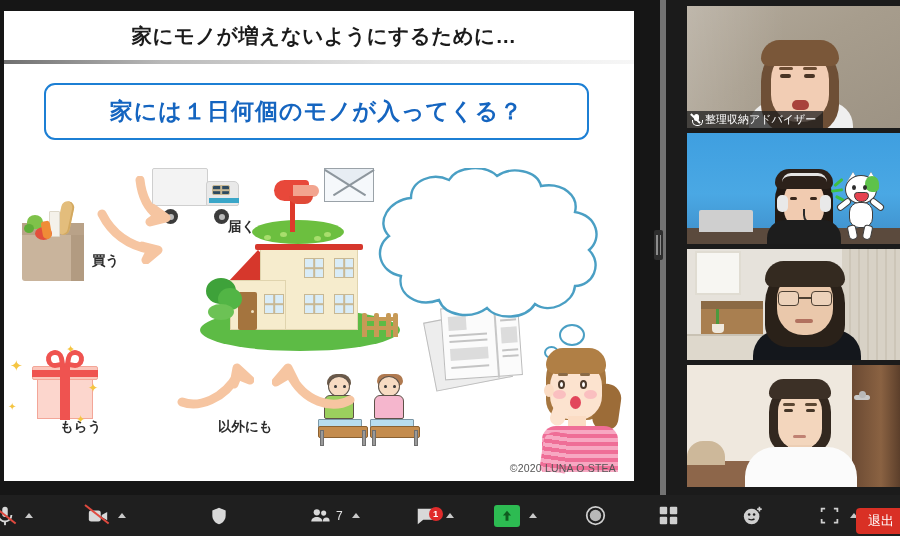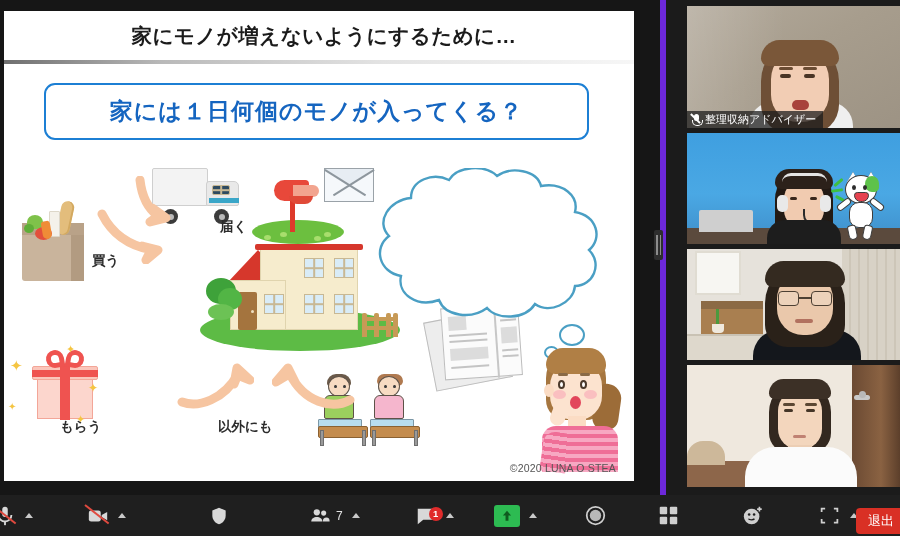--- a/index.html
+++ b/index.html
@@ -3,21 +3,21 @@
 <meta charset="utf-8">
 <title>Zoom Meeting Screen Share</title>
 <style>
   * { box-sizing: border-box; margin: 0; padding: 0; }
   html, body {
     width: 900px; height: 536px;
     background: #1a1a1a;
     font-family: "Liberation Sans", "DejaVu Sans", sans-serif;
     overflow: hidden;
   }
-  #app { position: relative; width: 900px; height: 536px; background: #6d28d9; }
+  #app { position: relative; width: 900px; height: 536px; background: #737373; }
 
   
   #share-area {
     position: absolute; left: 0; top: 0; width: 660px; height: 495px;
     background: #161616;
   }
   #slide {
     position: absolute; left: 4px; top: 11px; width: 630px; height: 470px;
     background: #ffffff; overflow: hidden;
   }
@@ -494,21 +494,21 @@
               <i style="left:62px;bottom:4px"></i>
             </div>
           <div class="post"></div>
             <div class="box"></div>
           <div class="flag"></div>
             <div class="redcap"></div>
           <div class="env"></div>
           <div class="envline"></div>
             <div class="envline2"></div>
         </div>
-        <div class="lbl" style="left:216px;top:72px;">届く</div>
+        <div class="lbl" style="left:224px;top:72px;">届く</div>
 
         <div id="house">
           <div class="lawn"></div>
           <div class="gable"></div>
           <div class="bldg"></div>
           <div class="lwing"></div>
           <div class="flat-roof"></div>
           <div class="win w-a"></div>
             <div class="win w-b"></div>
           <div class="win w-c"></div>

